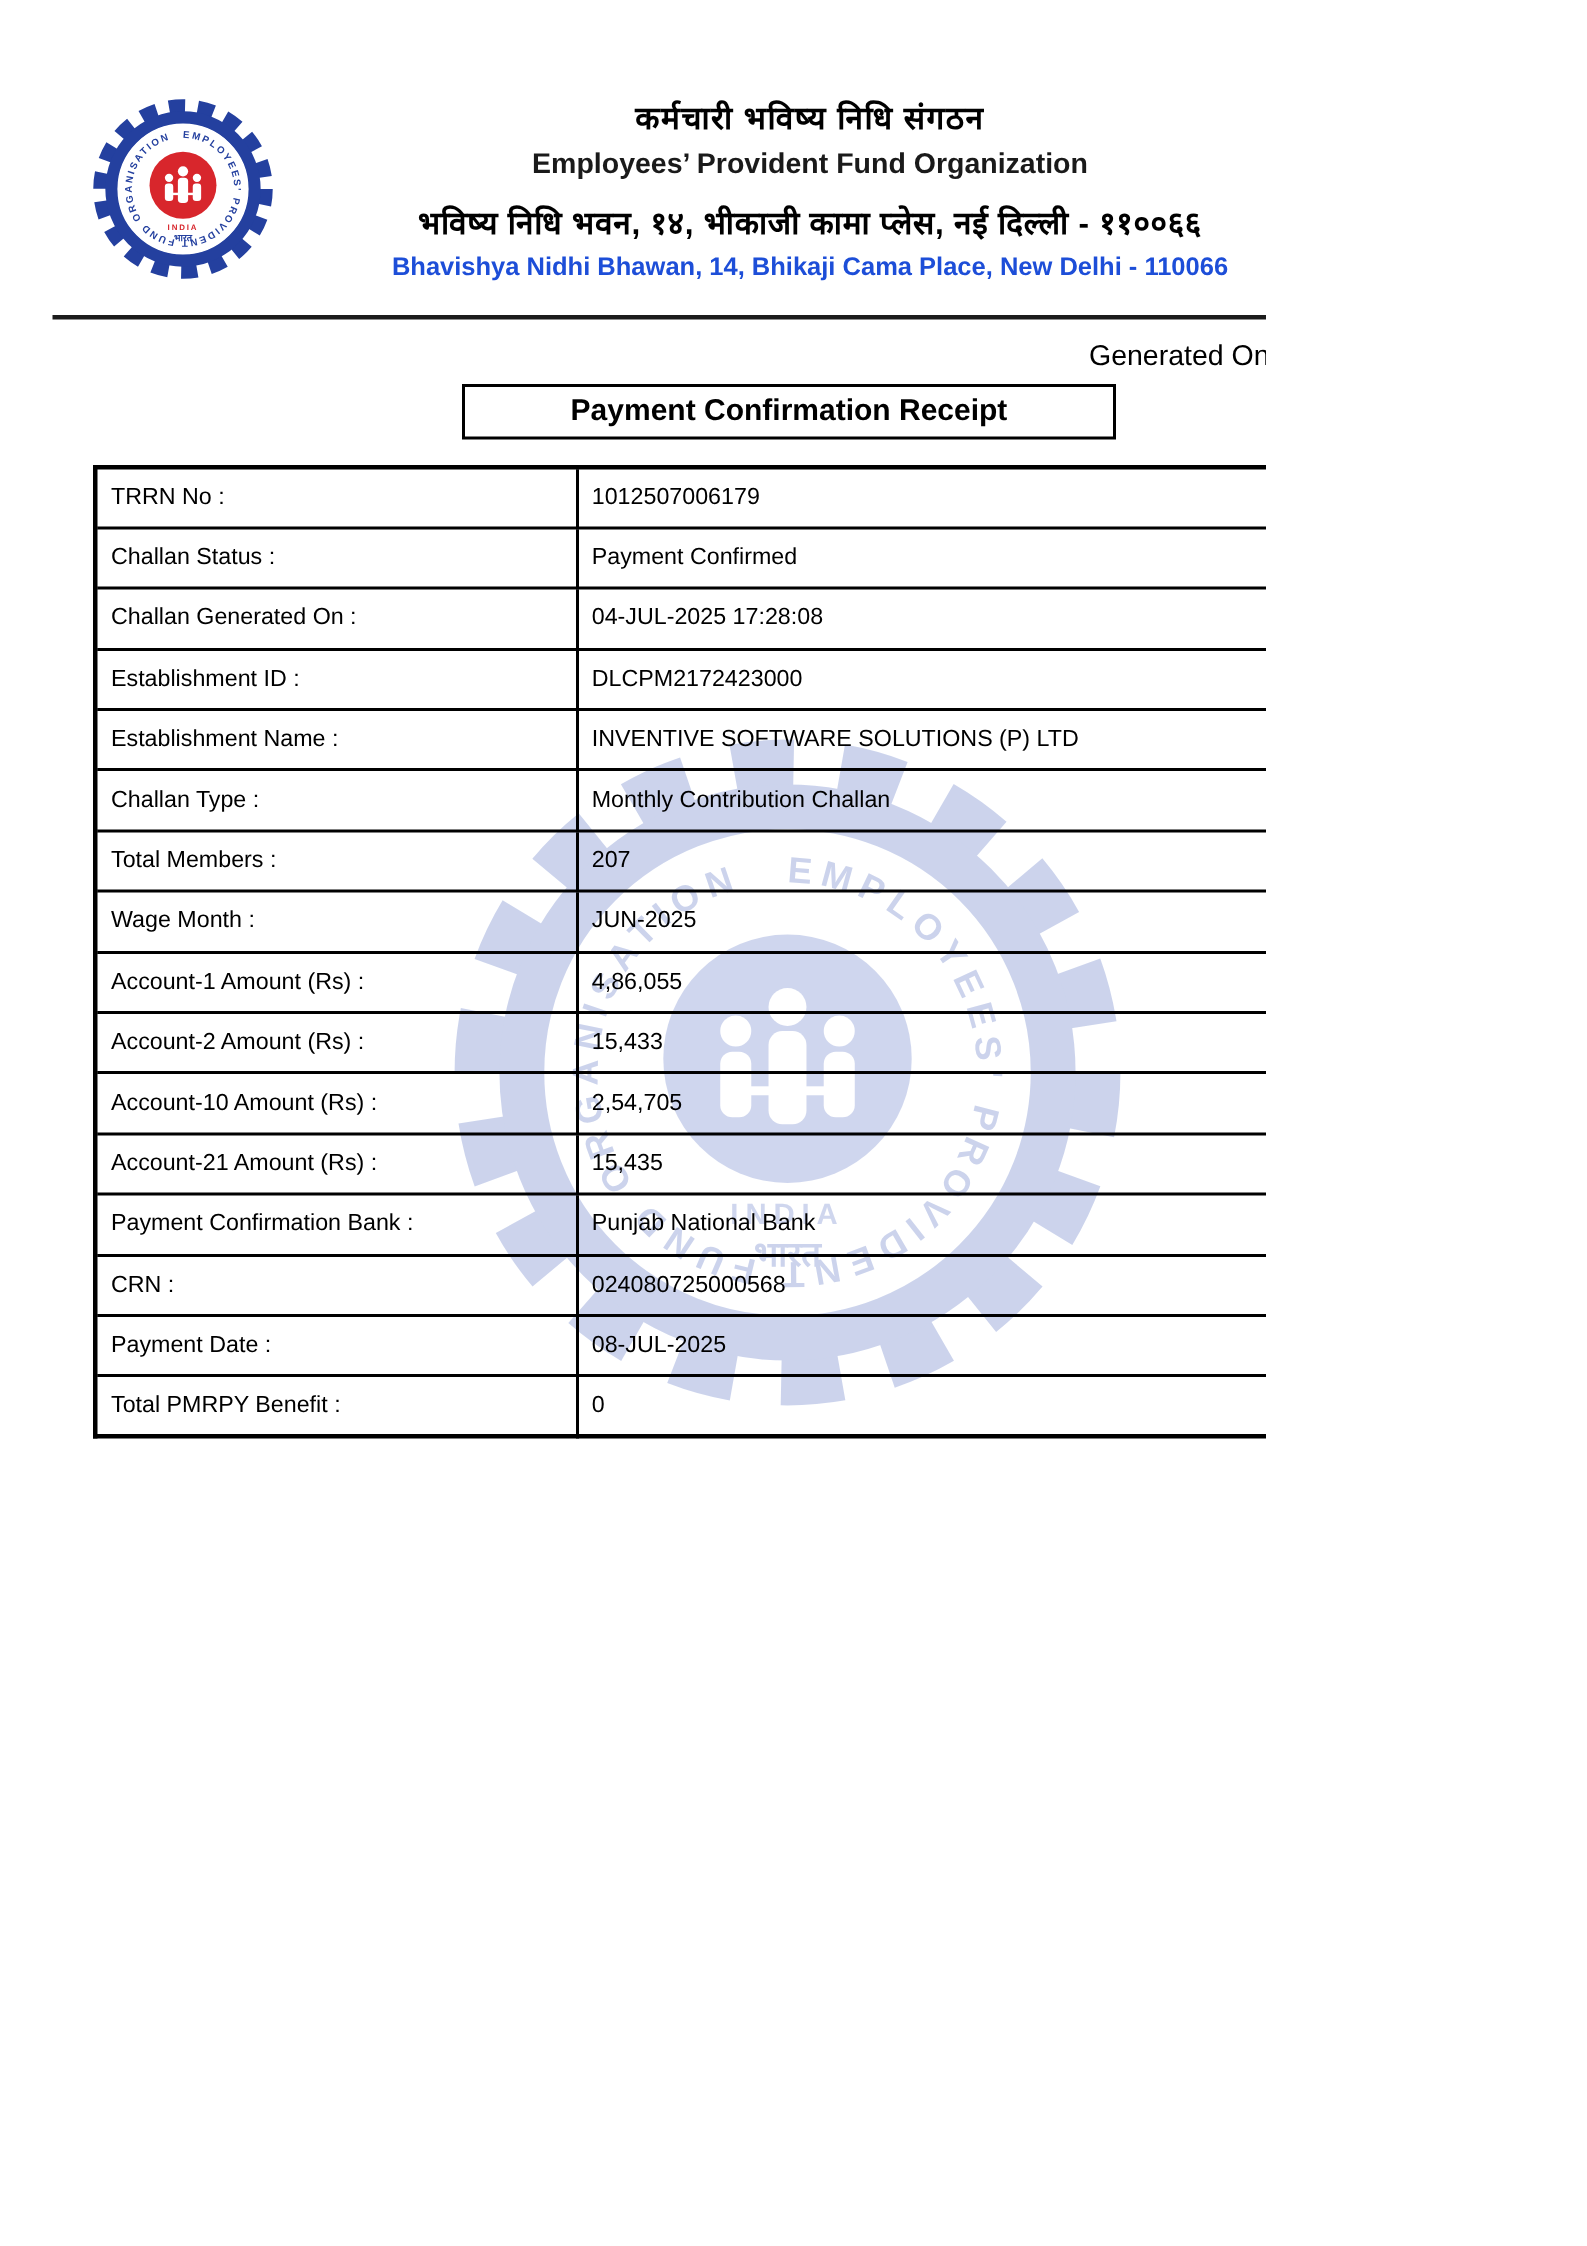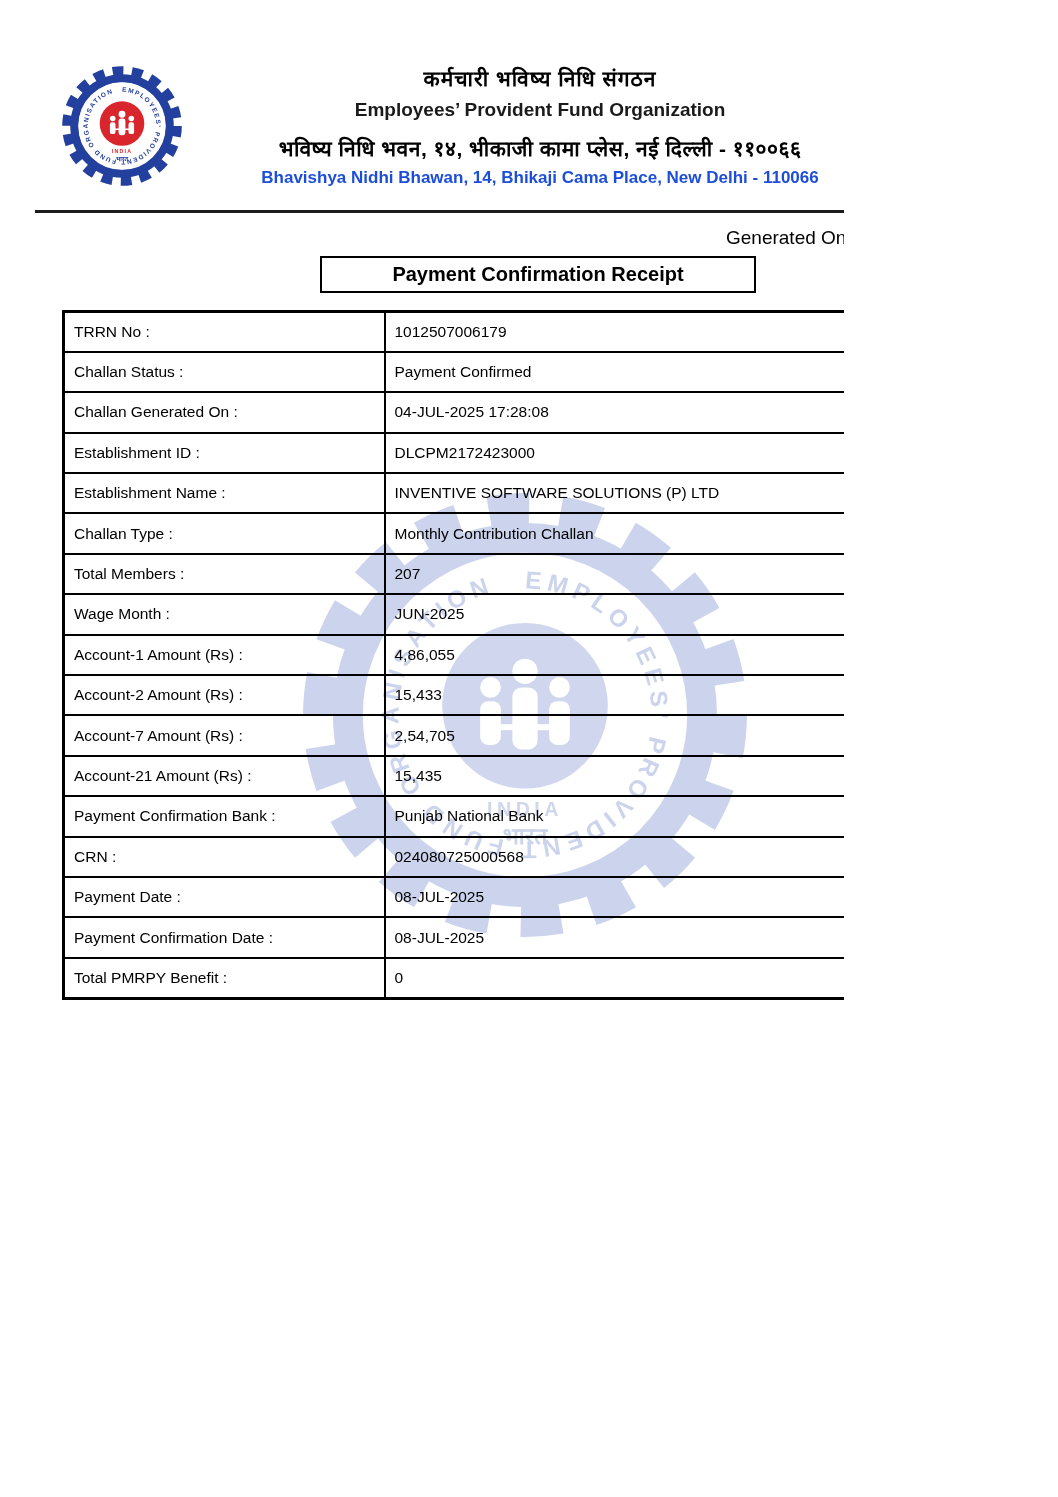--- a/index.html
+++ b/index.html
@@ -25,21 +25,21 @@
   .header-rule {
     position:absolute; left:35px; top:210px; width:987px; height:3px; background:#1c1c1c;
   }
 
   .generated-on {
     position:absolute; left:726px; top:227px; font-size:19px; white-space:nowrap;
   }
   .generated-on .gen-value { margin-left:14px; }
 
   .title-box {
-    position:absolute; left:320px; top:256px; width:436px; height:37px;
+    position:absolute; left:308px; top:256px; width:436px; height:37px;
     border:2px solid #000; display:flex; align-items:center; justify-content:center;
     font-size:20px; font-weight:bold;
   }
 
   
   .watermark {
     position:absolute; left:295px; top:485px; width:460px; height:460px;
     --lblue:#8fa0d6; --lred:#97a6da; opacity:0.45; z-index:0; pointer-events:none;
   }
 
@@ -171,21 +171,21 @@
           <td class="col-label">Account-1 Amount (Rs) :</td>
           <td class="col-value">4,86,055</td>
         </tr>
 
         <tr>
           <td class="col-label">Account-2 Amount (Rs) :</td>
           <td class="col-value">15,433</td>
         </tr>
 
         <tr>
-          <td class="col-label">Account-7 Amount (Rs) :</td>
+          <td class="col-label">Account-10 Amount (Rs) :</td>
           <td class="col-value">2,54,705</td>
         </tr>
 
         <tr>
           <td class="col-label">Account-21 Amount (Rs) :</td>
           <td class="col-value">15,435</td>
         </tr>
 
 
         <tr>
@@ -196,24 +196,20 @@
         <tr>
           <td class="col-label">CRN :</td>
           <td class="col-value">024080725000568</td>
         </tr>
 
         <tr>
           <td class="col-label">Payment Date :</td>
           <td class="col-value">08-JUL-2025</td>
         </tr>
 
-        <tr>
-          <td class="col-label">Payment Confirmation Date :</td>
-          <td class="col-value">08-JUL-2025</td>
-        </tr>
 
         <tr>
           <td class="col-label">Total PMRPY Benefit :</td>
           <td class="col-value">0</td>
         </tr>
       </tbody>
   </table>
 
   <svg class="qr" id="qr-svg" viewBox="0 0 25 25" shape-rendering="crispEdges">
       <rect x="0" y="0" width="1" height="1" fill="#000"></rect>

